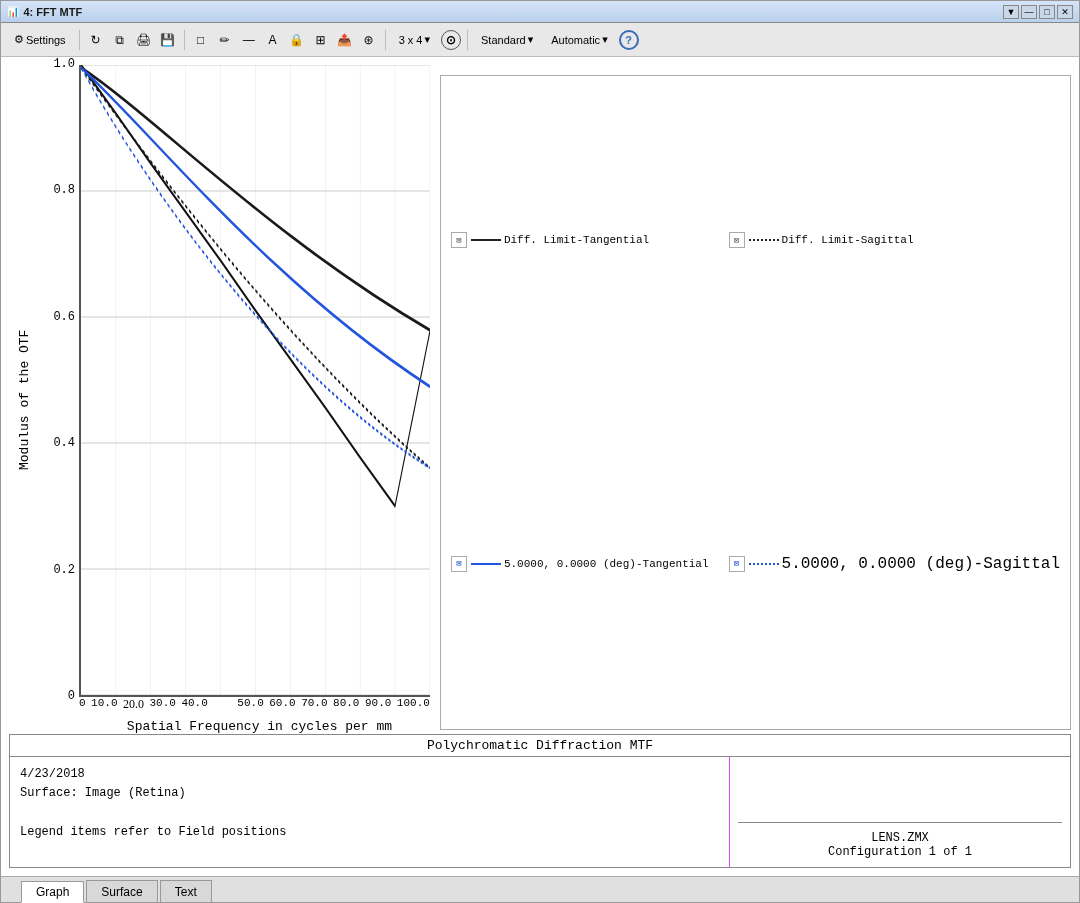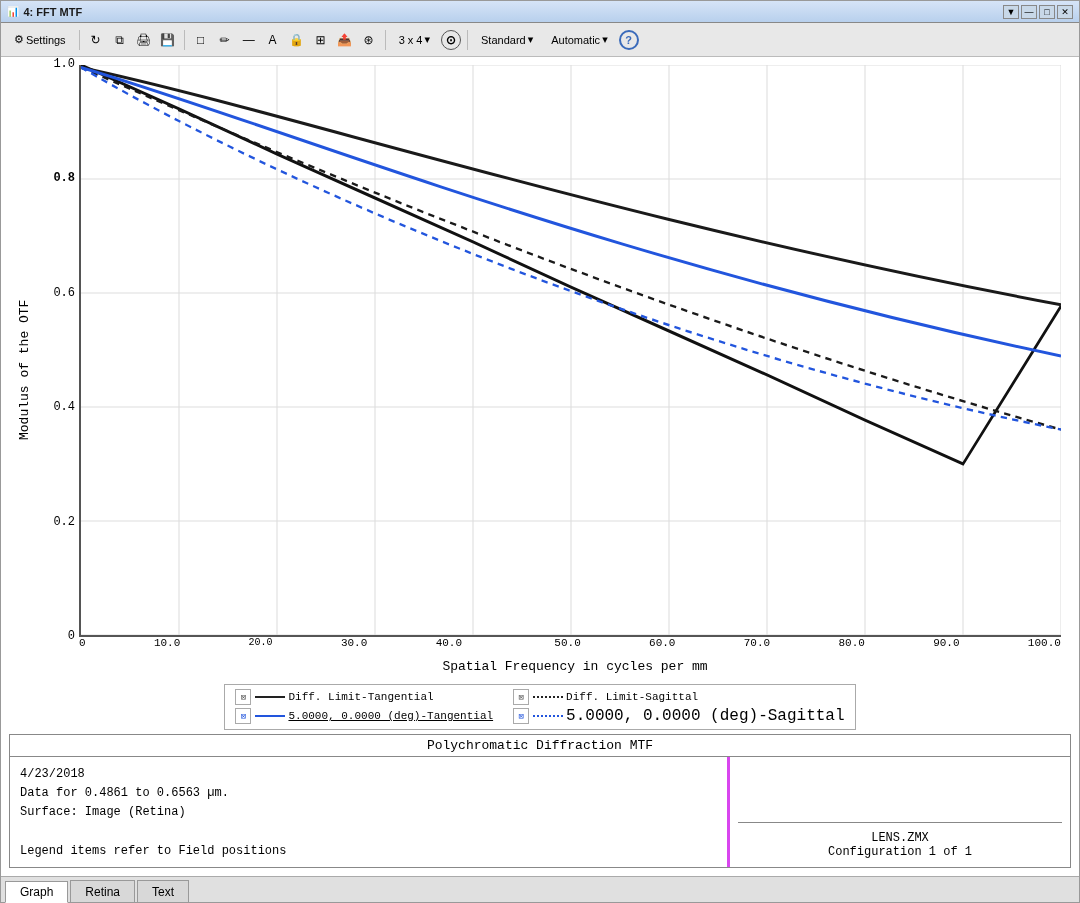--- a/index.html
+++ b/index.html
@@ -94,21 +94,20 @@
       flex: 1;
       background: white;
       display: flex;
       flex-direction: column;
       padding: 8px;
       overflow: hidden;
     }
     .chart-area {
       flex: 1;
       display: flex;
-      flex-direction: column;
       min-height: 0;
       justify-content: center;
     }
     .chart-container {
       flex: 1;
       position: relative;
       display: flex;
       min-height: 0;
     }
     .y-axis-label {
@@ -200,21 +199,21 @@
       display: flex;
       height: 110px;
     }
     .info-left {
       flex: 1;
       padding: 8px 10px;
       font-size: 12px;
       font-family: 'Courier New', monospace;
       line-height: 1.6;
       color: #000;
-      border-right: 3px solid #d946ef;
+      border-right: 1px solid #d946ef;
     }
     .info-right {
       width: 340px;
       display: flex;
       flex-direction: column;
       align-items: center;
       justify-content: center;
       padding: 8px;
     }
     .info-right-top {
@@ -225,21 +224,21 @@
       width: 100%;
       padding-top: 8px;
       text-align: center;
       font-size: 12px;
       font-family: 'Courier New', monospace;
     }
     .tabs-bar {
       height: 26px;
       display: flex;
       align-items: flex-end;
-      padding: 0 4px;
+      padding: 0 20px;
       background: #e0e0e0;
       border-top: 1px solid #aaa;
       flex-shrink: 0;
       gap: 2px;
     }
     .tab {
       height: 22px;
       padding: 0 14px;
       border: 1px solid #999;
       border-bottom: none;
@@ -321,21 +320,21 @@
     <div class="chart-area">
       <div class="chart-container">
 
         <div class="y-axis-label">Modulus of the OTF</div>
 
         <div class="chart-inner">
           <div style="flex:1;position:relative;">
 
             <div style="position:absolute;left:0;top:0;bottom:20px;width:40px;">
               <div style="position:absolute;bottom:calc(100% * 1.0 - 6px);right:4px;font-size:12px;font-family:'Courier New',monospace;">1.0</div>
-              <div style="position:absolute;bottom:calc(80% - 6px);right:4px;font-size:12px;font-family:'Courier New',monospace;font-weight:bold;">0.8</div>
+              <div style="position:absolute;bottom:calc(80% - 6px);right:4px;font-size:12px;font-family:'Courier New',monospace;">0.8</div>
               <div style="position:absolute;bottom:calc(60% - 6px);right:4px;font-size:12px;font-family:'Courier New',monospace;">0.6</div>
               <div style="position:absolute;bottom:calc(40% - 6px);right:4px;font-size:12px;font-family:'Courier New',monospace;">0.4</div>
               <div style="position:absolute;bottom:calc(20% - 6px);right:4px;font-size:12px;font-family:'Courier New',monospace;">0.2</div>
               <div style="position:absolute;bottom:-6px;right:4px;font-size:12px;font-family:'Courier New',monospace;">0</div>
             </div>
 
             <div style="position:absolute;left:40px;right:10px;top:0;bottom:20px;border-left:2px solid #555;border-bottom:2px solid #555;background:white;overflow:hidden;">
               <svg class="chart-svg" xmlns="http://www.w3.org/2000/svg" viewBox="0 0 930 480" preserveAspectRatio="none">
 
                 <line x1="0" y1="480" x2="930" y2="480" stroke="#ddd" stroke-width="1"></line>
@@ -366,21 +365,21 @@
 
                 <path d="M 0,2 C 200,55 500,165 930,245" fill="none" stroke="#2255dd" stroke-width="2.5"></path>
 
                 <path d="M 0,2 C 150,80 500,230 930,307" fill="none" stroke="#2255dd" stroke-width="2" stroke-dasharray="6,5"></path>
               </svg>
             </div>
 
             <div style="position:absolute;left:40px;right:10px;bottom:0;height:20px;display:flex;justify-content:space-between;align-items:flex-start;">
               <span style="font-size:11px;font-family:'Courier New',monospace;">0</span>
               <span style="font-size:11px;font-family:'Courier New',monospace;">10.0</span>
-              <span style="font-size:10px;font-family:Liberation Mono, monospace;">20.0</span>
+              <span style="font-size:12px;font-family:Liberation Serif, serif;">20.0</span>
               <span style="font-size:11px;font-family:'Courier New',monospace;">30.0</span>
               <span style="font-size:11px;font-family:'Courier New',monospace;">40.0</span>
               <span style="font-size:11px;font-family:'Courier New',monospace;padding-left:24px;">50.0</span>
               <span style="font-size:11px;font-family:'Courier New',monospace;">60.0</span>
               <span style="font-size:11px;font-family:'Courier New',monospace;">70.0</span>
               <span style="font-size:11px;font-family:'Courier New',monospace;">80.0</span>
               <span style="font-size:11px;font-family:'Courier New',monospace;">90.0</span>
               <span style="font-size:11px;font-family:'Courier New',monospace;">100.0</span>
             </div>
           </div>
@@ -400,61 +399,60 @@
           </div>
           <div class="legend-item">
             <div class="legend-icon" style="font-size:9px;color:#555;">⊠</div>
             <div style="display:flex;align-items:center;gap:3px;">
               <div class="legend-line-dotted-black"></div>
               <span style="font-size:11px;font-family:'Courier New',monospace;">Diff. Limit-Sagittal</span>
             </div>
           </div>
           <div class="legend-item">
             <div class="legend-icon" style="font-size:9px;color:#2255dd;">⊠</div>
-            <div style="display:flex;align-items:center;gap:3px;text-decoration:underline;">
+            <div style="display:flex;align-items:center;gap:3px;">
               <div class="legend-line-solid-blue"></div>
               <span style="font-size:11px;font-family:'Courier New',monospace;">5.0000, 0.0000 (deg)-Tangential</span>
             </div>
           </div>
           <div class="legend-item">
             <div class="legend-icon" style="font-size:9px;color:#2255dd;">⊠</div>
             <div style="display:flex;align-items:center;gap:3px;">
               <div class="legend-line-dotted-blue"></div>
               <span style="font-size:16px;font-family:'Courier New',monospace;">5.0000, 0.0000 (deg)-Sagittal</span>
             </div>
           </div>
         </div>
       </div>
     </div>
 
     <div class="info-section">
       <div class="info-title">Polychromatic Diffraction MTF</div>
       <div class="info-body">
         <div class="info-left">
           <div>4/23/2018</div>
-          <div>Data for 0.4861 to 0.6563 µm.</div>
           <div>Surface: Image (Retina)</div>
           <div>&nbsp;</div>
           <div>Legend items refer to Field positions</div>
         </div>
         <div class="info-right">
           <div class="info-right-top"></div>
           <div class="info-right-bottom">
             <div>LENS.ZMX</div>
             <div>Configuration 1 of 1</div>
           </div>
         </div>
       </div>
     </div>
   </div>
 
   <div class="tabs-bar">
     <div class="tab active">
       <span>Graph</span>
     </div>
     <div class="tab">
-      <span>Retina</span>
+      <span>Surface</span>
     </div>
     <div class="tab">
       <span>Text</span>
     </div>
   </div>
 </div>
 
 </body></html>

